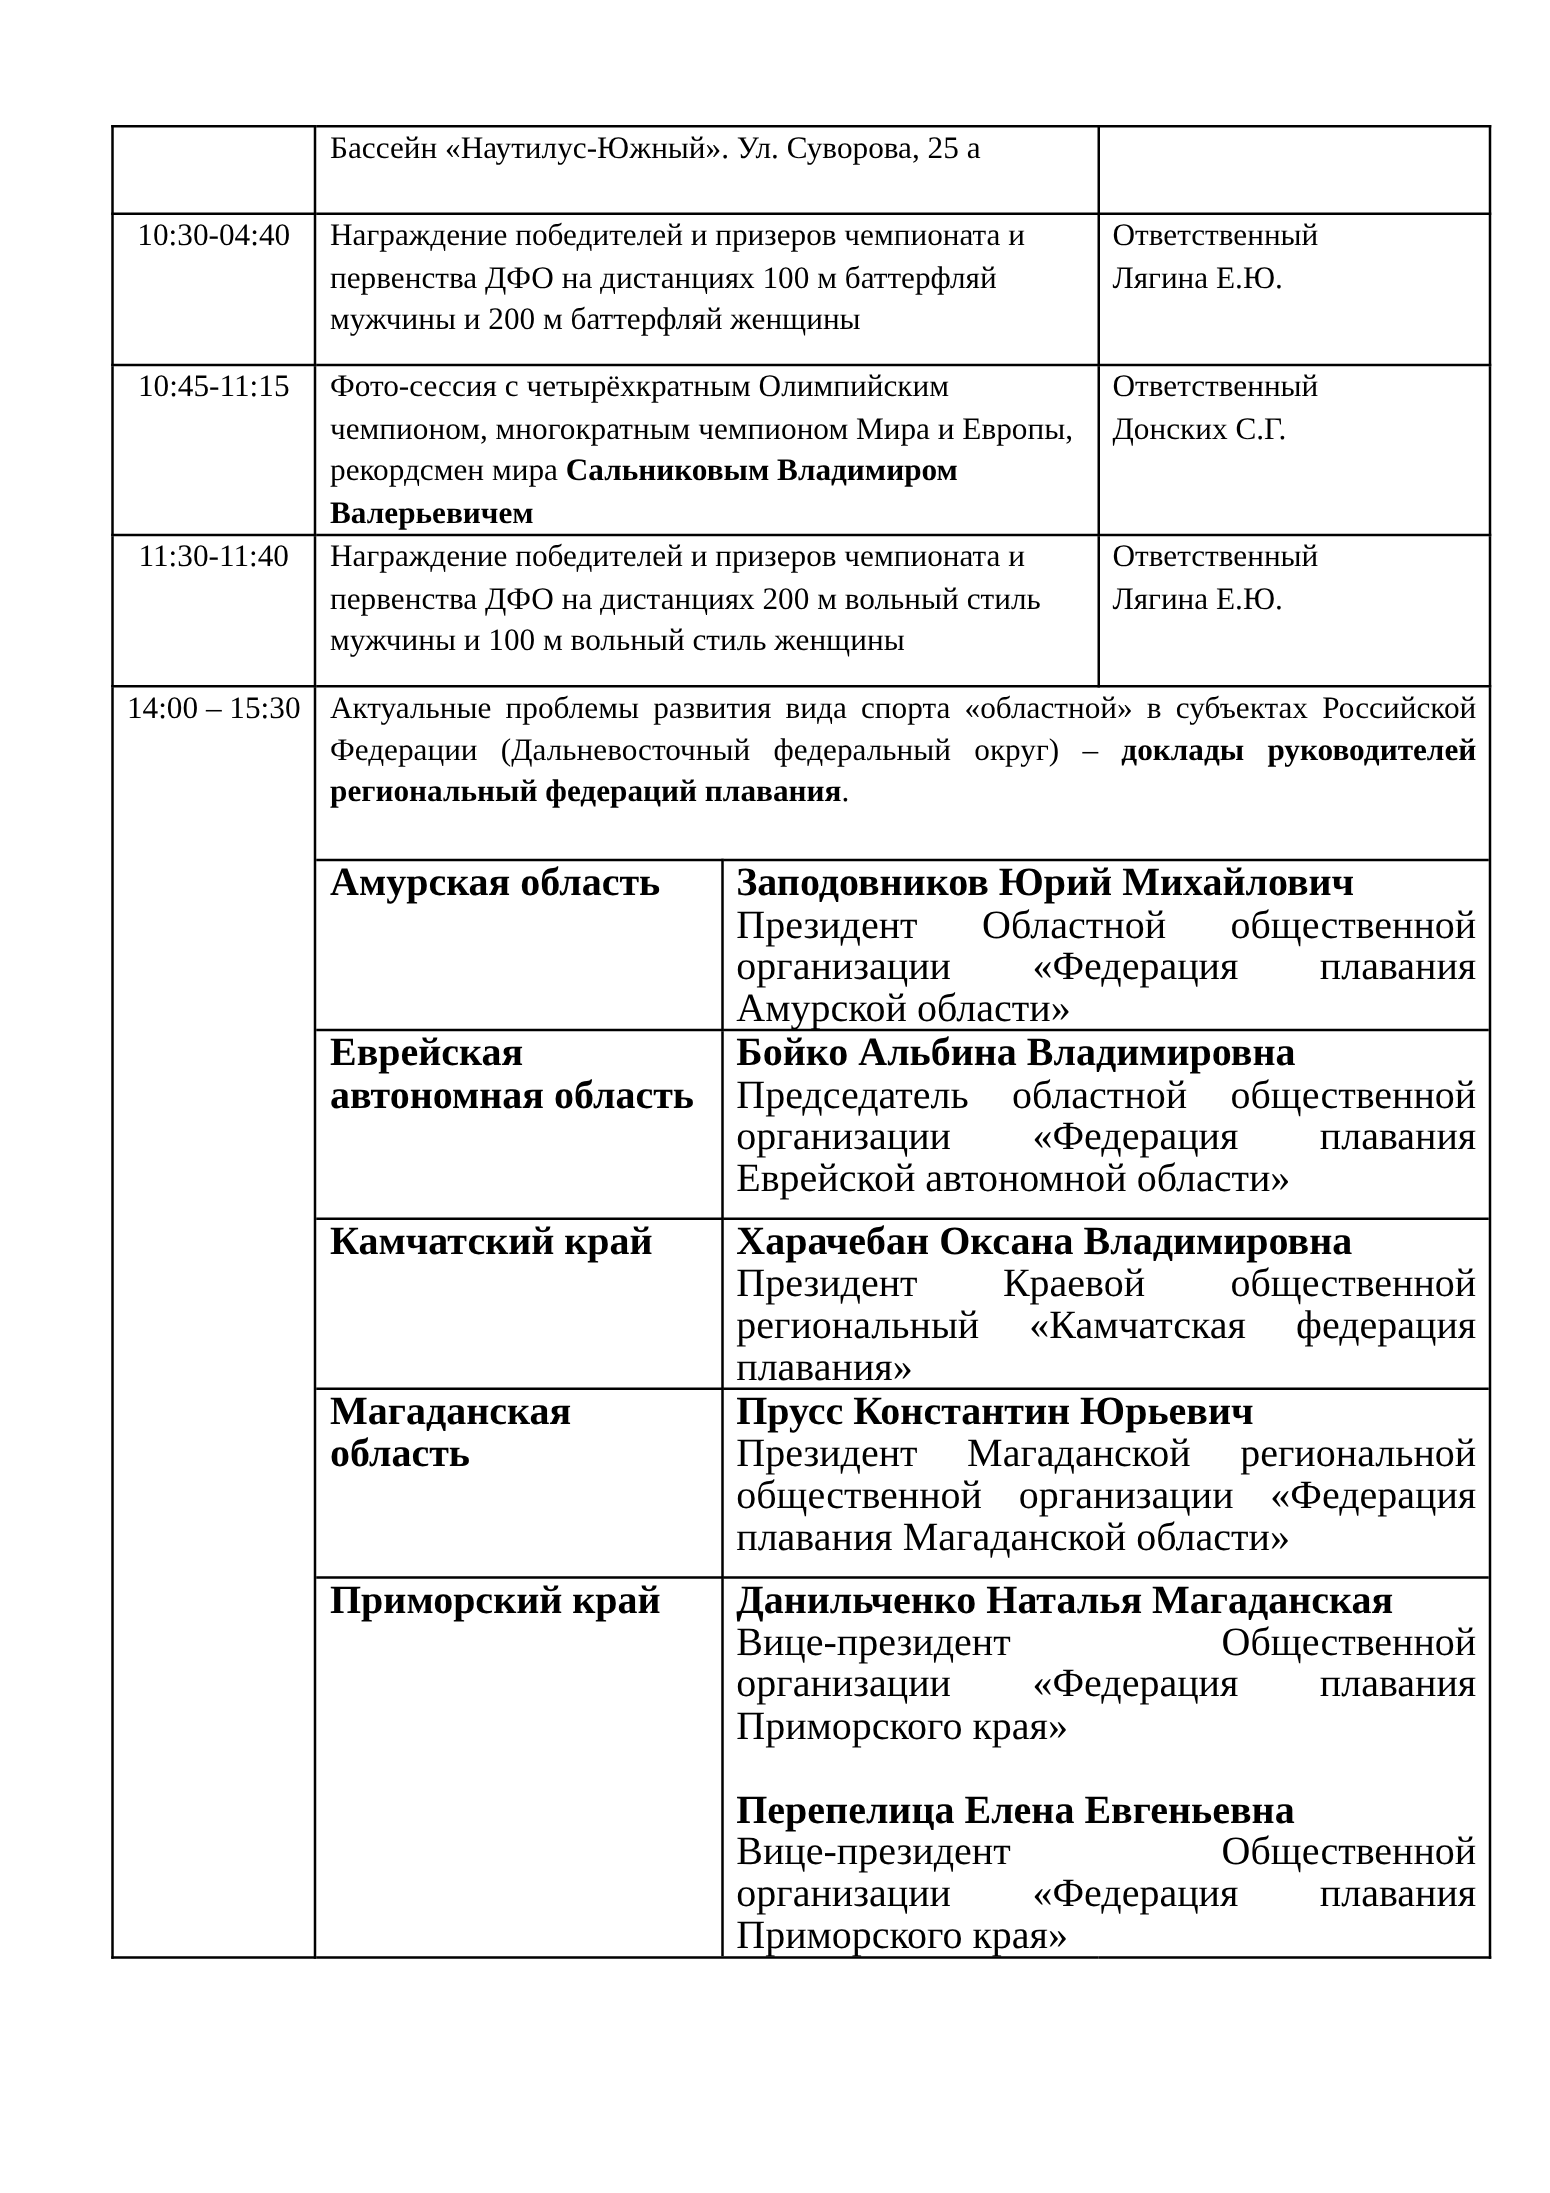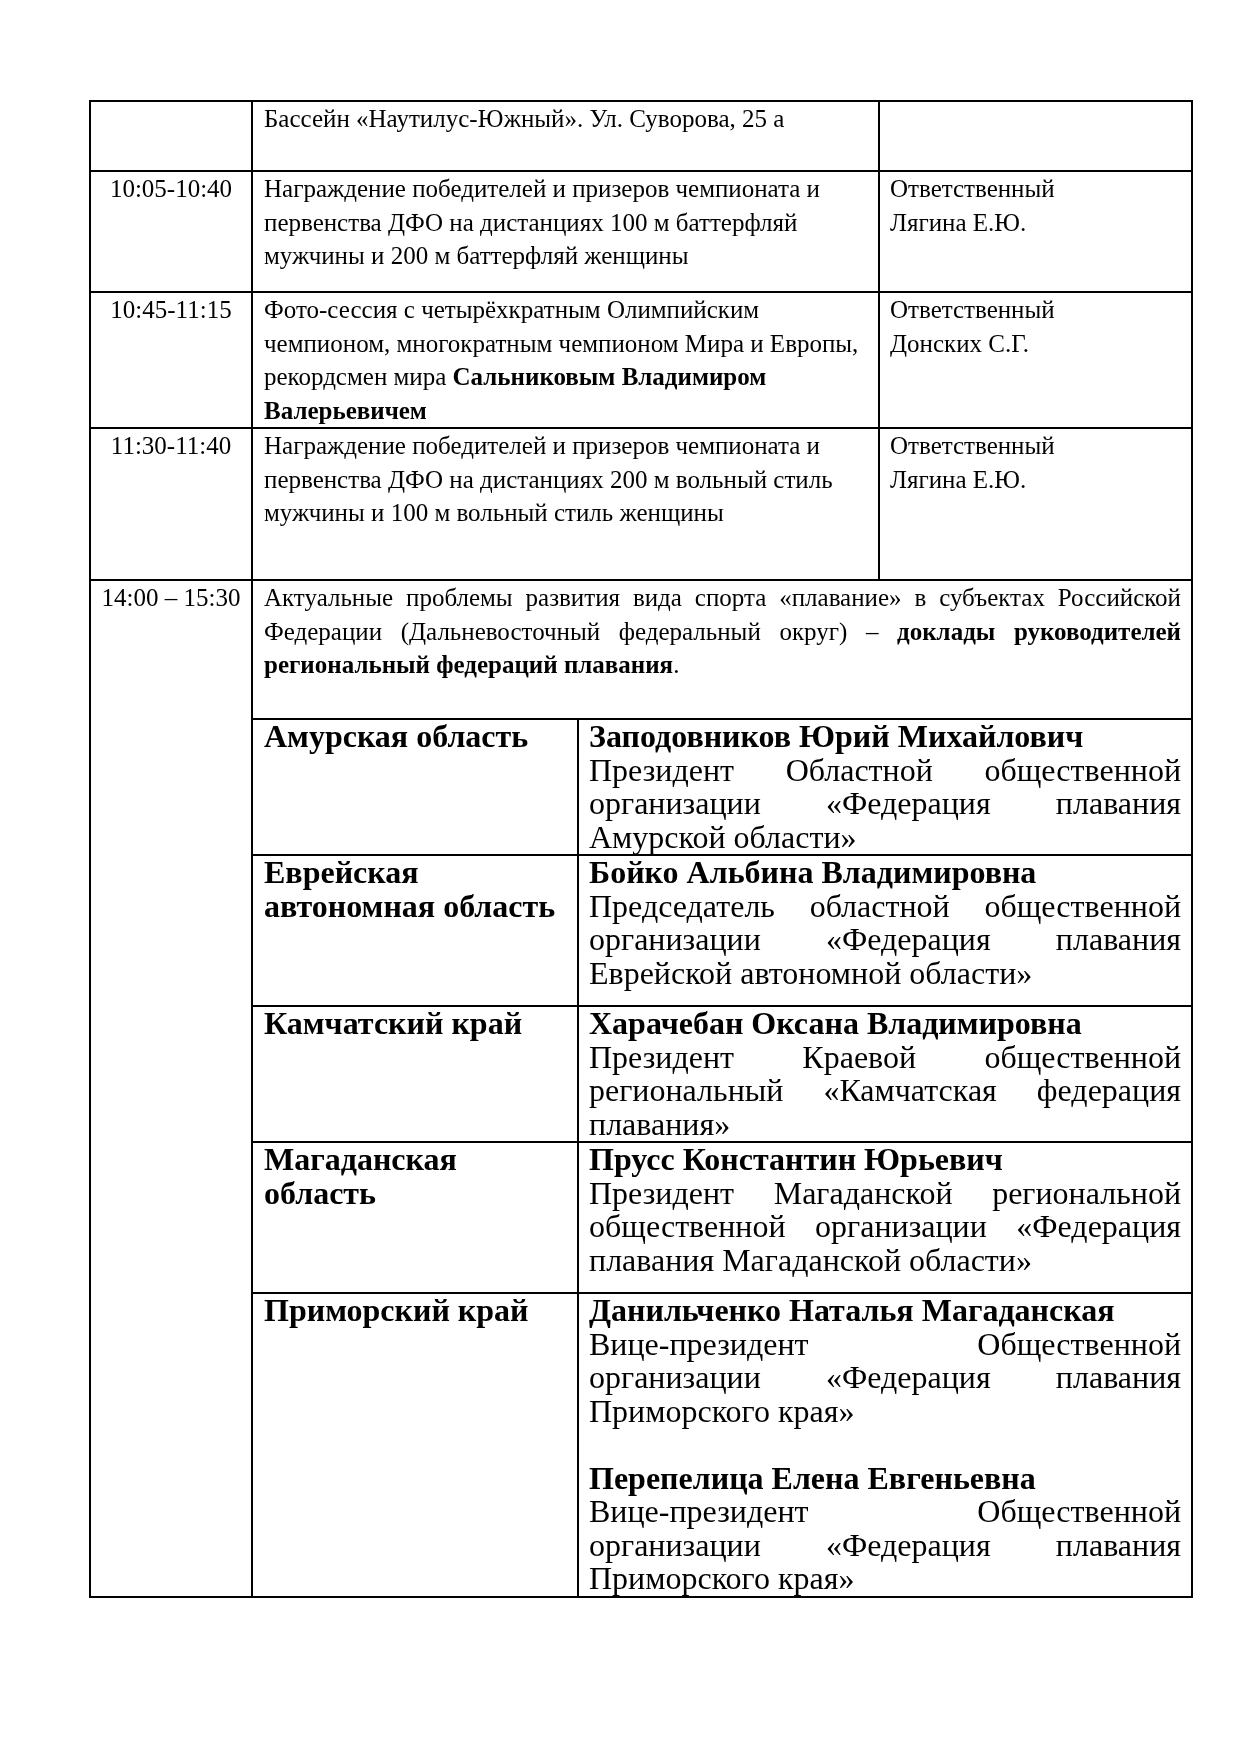--- a/index.html
+++ b/index.html
@@ -31,51 +31,51 @@
 
 <div class="page">
   <table class="sched">
     <tbody>
         <tr style="height:70px;">
       <td class="time"></td>
       <td class="event">Бассейн «Наутилус-Южный». Ул. Суворова, 25 а</td>
       <td class="resp"></td>
     </tr>
     <tr style="height:121px;">
-      <td class="time">10:05-10:40</td>
+      <td class="time">10:30-04:40</td>
       <td class="event">Награждение победителей и призеров чемпионата и первенства ДФО на дистанциях 100 м баттерфляй мужчины и 200 м баттерфляй женщины</td>
       <td class="resp">
         <div>Ответственный</div>
         <div>Лягина Е.Ю.</div>
       </td>
     </tr>
     <tr style="height:121px;padding-left:26px;">
       <td class="time">10:45-11:15</td>
       <td class="event">
         <span>Фото-сессия с четырёхкратным Олимпийским чемпионом, многократным чемпионом  Мира и Европы, рекордсмен мира</span>
         <span class="b">Сальниковым Владимиром Валерьевичем</span>
       </td>
       <td class="resp">
         <div>Ответственный</div>
         <div>Донских С.Г.</div>
       </td>
     </tr>
-    <tr style="height:152px;margin-left:20px;">
+    <tr style="height:121px;margin-left:20px;">
       <td class="time">11:30-11:40</td>
       <td class="event">Награждение победителей и призеров чемпионата и первенства ДФО на дистанциях 200 м вольный стиль мужчины и 100 м вольный стиль женщины</td>
       <td class="resp">
         <div>Ответственный</div>
         <div>Лягина Е.Ю.</div>
       </td>
     </tr>
     <tr>
       <td class="time">14:00 – 15:30</td>
       <td class="session" colspan="2">
         <div class="session-text">
-          <span>Актуальные проблемы развития вида спорта «плавание» в субъектах Российской Федерации (Дальневосточный федеральный округ) –</span>
+          <span>Актуальные проблемы развития вида спорта «областной» в субъектах Российской Федерации (Дальневосточный федеральный округ) –</span>
           <span class="bold">доклады руководителей региональный федераций плавания</span><span>.</span>
         </div>
         <table class="inner">
           <tbody>
                 <tr style="height:130px;">
             <td class="region">Амурская область</td>
             <td class="person">
               <span class="pname">Заподовников Юрий Михайлович</span>
               <span class="prole">Президент Областной общественной организации «Федерация плавания Амурской области»</span>
             </td>

